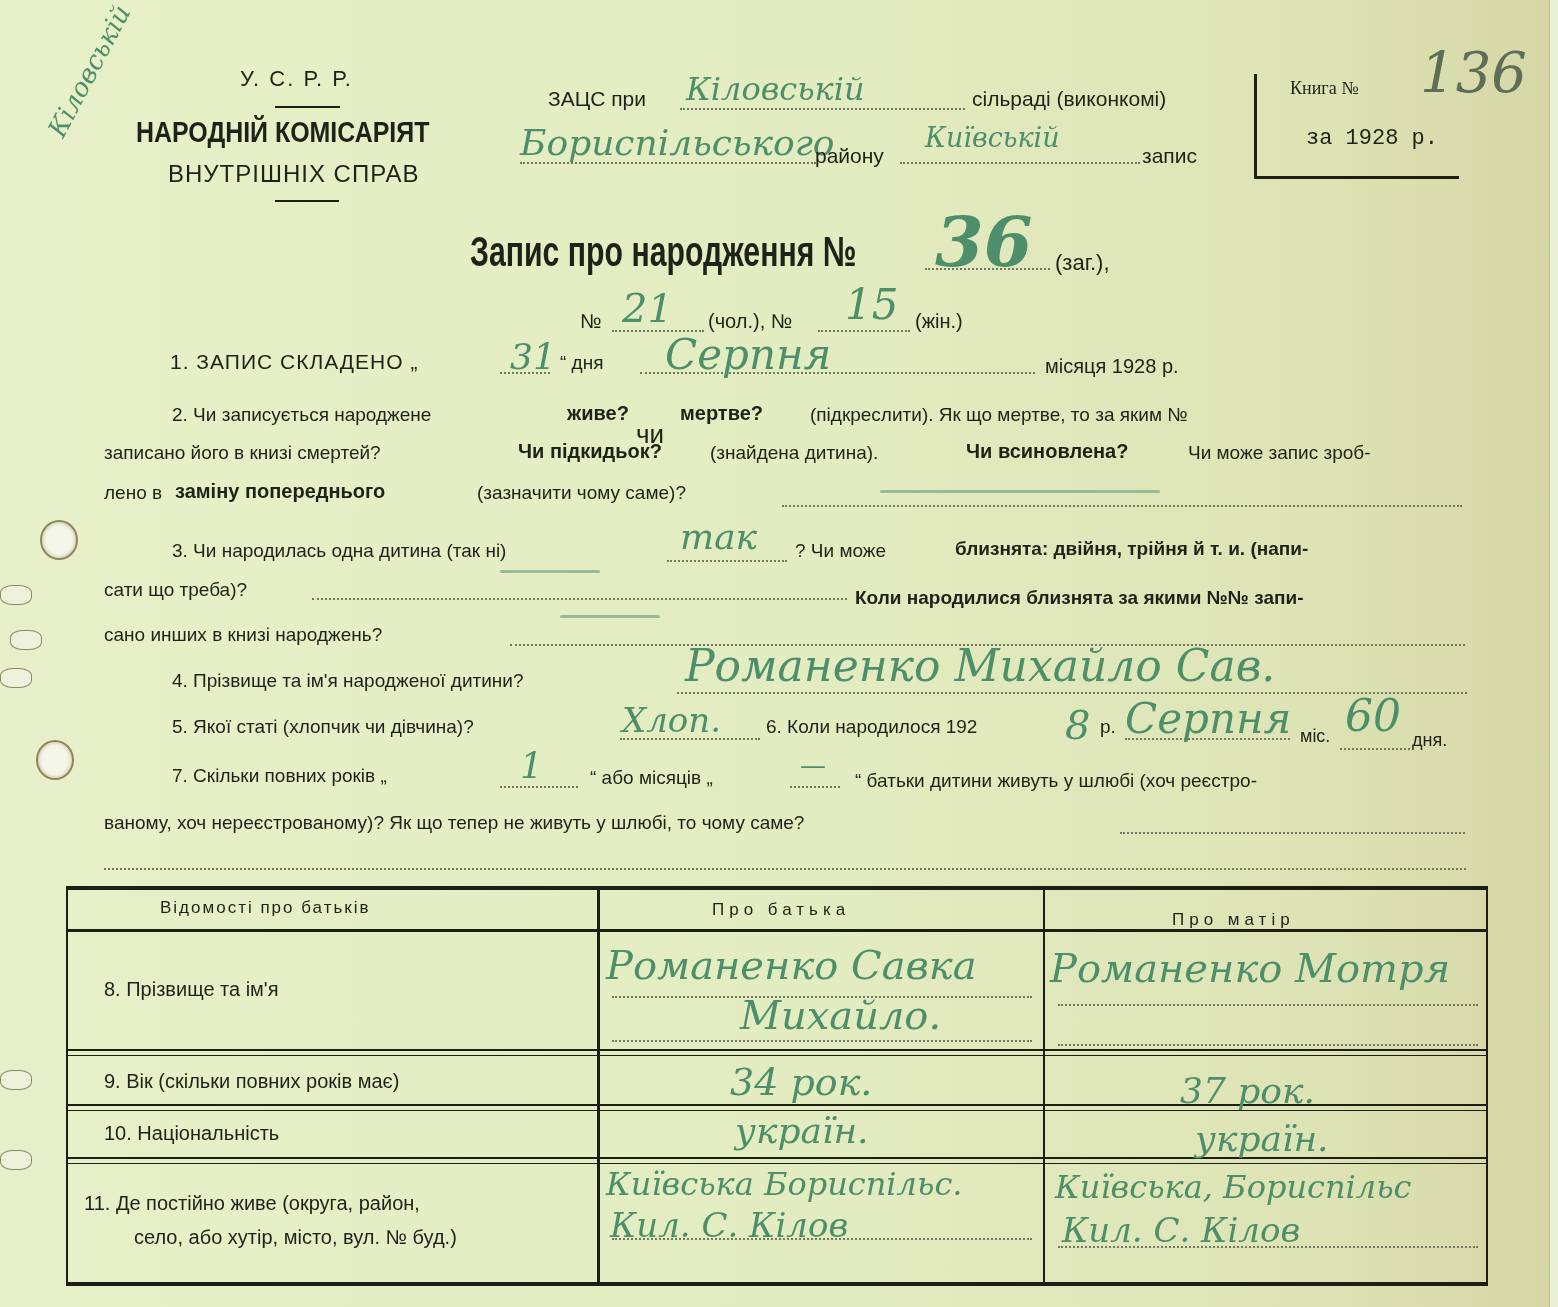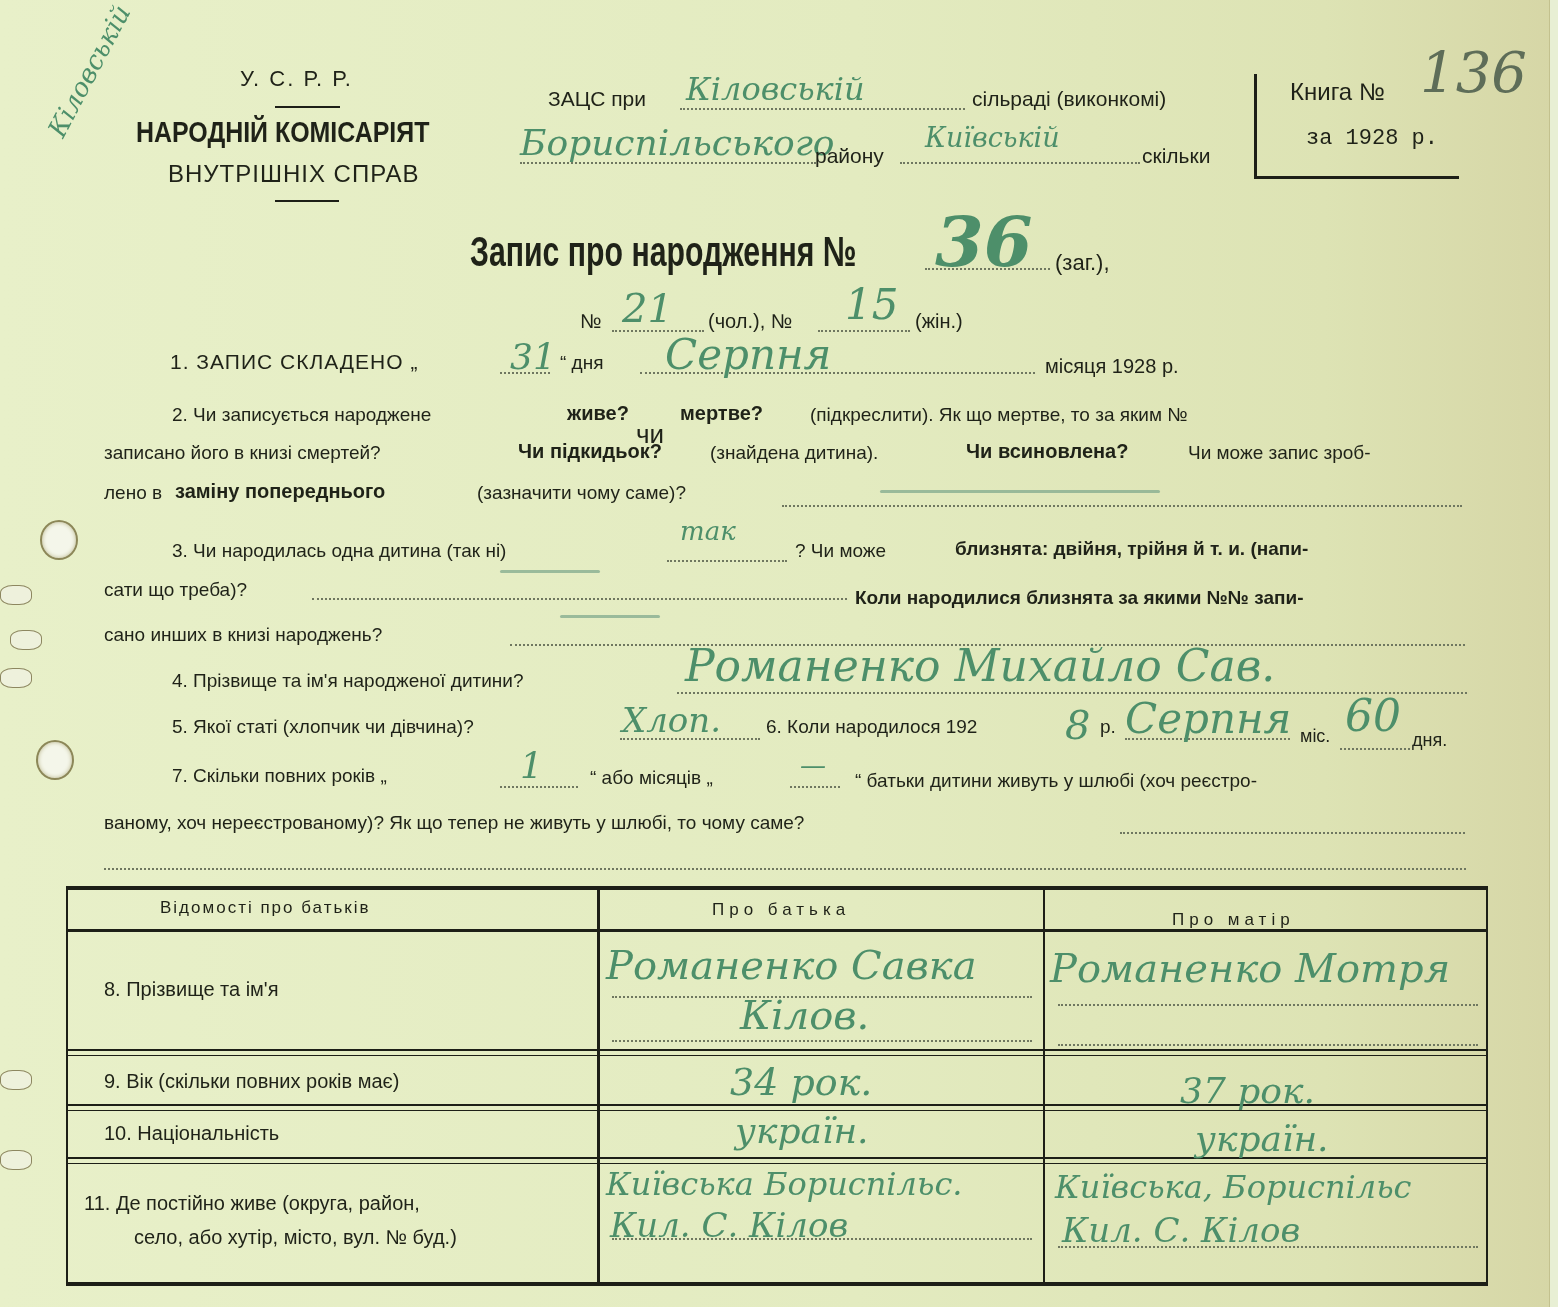--- a/index.html
+++ b/index.html
@@ -43,25 +43,25 @@
   <div class="abs print" style="left:548px;top:87px;font-size:21px;">ЗАЦС при</div>
   <div class="dots" style="left:680px;top:108px;width:285px;"></div>
   <div class="abs hand" style="left:686px;top:70px;font-size:32px;">Кіловській</div>
   <div class="abs print" style="left:972px;top:87px;font-size:21px;">сільраді (виконкомі)</div>
 
   <div class="dots" style="left:520px;top:162px;width:296px;"></div>
   <div class="abs hand" style="left:520px;top:122px;font-size:36px;">Бориспільського</div>
   <div class="abs print" style="left:815px;top:144px;font-size:21px;">району</div>
   <div class="dots" style="left:900px;top:162px;width:240px;"></div>
   <div class="abs hand" style="left:925px;top:122px;font-size:27px;">Київській</div>
-  <div class="abs print" style="left:1142px;top:144px;font-size:21px;">скільки</div>
+  <div class="abs print" style="left:1142px;top:144px;font-size:21px;">запис</div>
 
   <div class="line" style="left:1254px;top:74px;width:3px;height:104px;"></div>
   <div class="line" style="left:1254px;top:176px;width:205px;height:3px;"></div>
-  <div class="abs print" style="left:1290px;top:78px;font-family:Liberation Sans, sans-serif;font-size:24px;">Книга №</div>
+  <div class="abs print" style="left:1290px;top:78px;font-family:Liberation Serif, serif;font-size:18px;">Книга №</div>
   <div class="abs hand" style="left:1420px;top:40px;font-size:56px;color:#5e6d58;">136</div>
   <div class="abs print" style="left:1306px;top:126px;font-size:22px;font-family:Liberation Mono, monospace;">за 1928 р.</div>
 
   <div class="abs print bold" style="left:470px;top:228px;font-size:42px;transform:scaleX(.72);transform-origin:left center;">Запис про народження №</div>
   <div class="abs hand" style="left:935px;top:200px;font-size:70px;font-weight:bold;">36</div>
   <div class="dots" style="left:925px;top:268px;width:125px;"></div>
   <div class="abs print" style="left:1055px;top:250px;font-size:22px;">(заг.),</div>
 
   <div class="abs print" style="left:580px;top:310px;font-size:20px;">№</div>
   <div class="dots" style="left:612px;top:330px;width:92px;"></div>
@@ -92,21 +92,21 @@
   <div class="abs print" style="left:1188px;top:442px;font-size:19px;">Чи може запис зроб-</div>
 
   <div class="abs print" style="left:104px;top:482px;font-size:19px;">лено в</div>
   <div class="abs print bold" style="left:175px;top:480px;font-size:20px;">заміну попереднього</div>
   <div class="abs print" style="left:477px;top:482px;font-size:19px;">(зазначити чому саме)?</div>
   <div class="dots" style="left:782px;top:505px;width:680px;"></div>
   <div class="stroke" style="left:880px;top:490px;width:280px;"></div>
 
   <div class="abs print" style="left:172px;top:540px;font-size:19px;">3. Чи народилась одна дитина (так ні)</div>
   <div class="dots" style="left:667px;top:560px;width:120px;"></div>
-  <div class="abs hand" style="left:680px;top:516px;font-size:26px;font-style:italic;">так</div>
+  <div class="abs hand" style="left:680px;top:516px;font-size:36px;font-style:italic;">так</div>
   <div class="abs print" style="left:795px;top:540px;font-size:19px;">? Чи може</div>
   <div class="abs print bold" style="left:955px;top:538px;font-size:19px;">близнята: двійня, трійня й т. и. (напи-</div>
   <div class="abs print" style="left:104px;top:579px;font-size:19px;">сати що треба)?</div>
   <div class="dots" style="left:312px;top:598px;width:535px;"></div>
   <div class="stroke" style="left:500px;top:570px;width:100px;"></div>
   <div class="abs print bold" style="left:855px;top:587px;font-size:19px;">Коли народилися близнята за якими №№ запи-</div>
   <div class="abs print" style="left:104px;top:624px;font-size:19px;">сано инших в книзі народжень?</div>
   <div class="dots" style="left:510px;top:644px;width:955px;"></div>
   <div class="stroke" style="left:560px;top:615px;width:100px;"></div>
 
@@ -157,21 +157,21 @@
     <div class="cell print" style="left:160px;top:898px;font-size:17px;letter-spacing:2px;">Відомості про батьків</div>
     <div class="cell print" style="left:712px;top:900px;font-size:17px;letter-spacing:5px;">Про батька</div>
     <div class="cell print" style="left:1172px;top:910px;font-size:17px;letter-spacing:5px;">Про матір</div>
 
     <div class="cell print" style="left:104px;top:978px;">8. Прізвище та ім'я</div>
     <div class="dots" style="left:612px;top:996px;width:420px;"></div>
     <div class="dots" style="left:612px;top:1040px;width:420px;"></div>
     <div class="dots" style="left:1058px;top:1004px;width:420px;"></div>
     <div class="dots" style="left:1058px;top:1044px;width:420px;"></div>
     <div class="abs hand" style="left:606px;top:942px;font-size:40px;">Романенко Савка</div>
-    <div class="abs hand" style="left:740px;top:992px;font-size:40px;">Кілов.</div>
+    <div class="abs hand" style="left:740px;top:992px;font-size:40px;">Михайло.</div>
     <div class="abs hand" style="left:1050px;top:945px;font-size:40px;">Романенко Мотря</div>
 
     <div class="cell print" style="left:104px;top:1070px;">9. Вік (скільки повних років має)</div>
     <div class="abs hand" style="left:730px;top:1060px;font-size:38px;">34 рок.</div>
     <div class="abs hand" style="left:1180px;top:1070px;font-size:36px;">37 рок.</div>
 
     <div class="cell print" style="left:104px;top:1122px;">10. Національність</div>
     <div class="abs hand" style="left:735px;top:1110px;font-size:36px;">україн.</div>
     <div class="abs hand" style="left:1195px;top:1118px;font-size:36px;">україн.</div>
 

